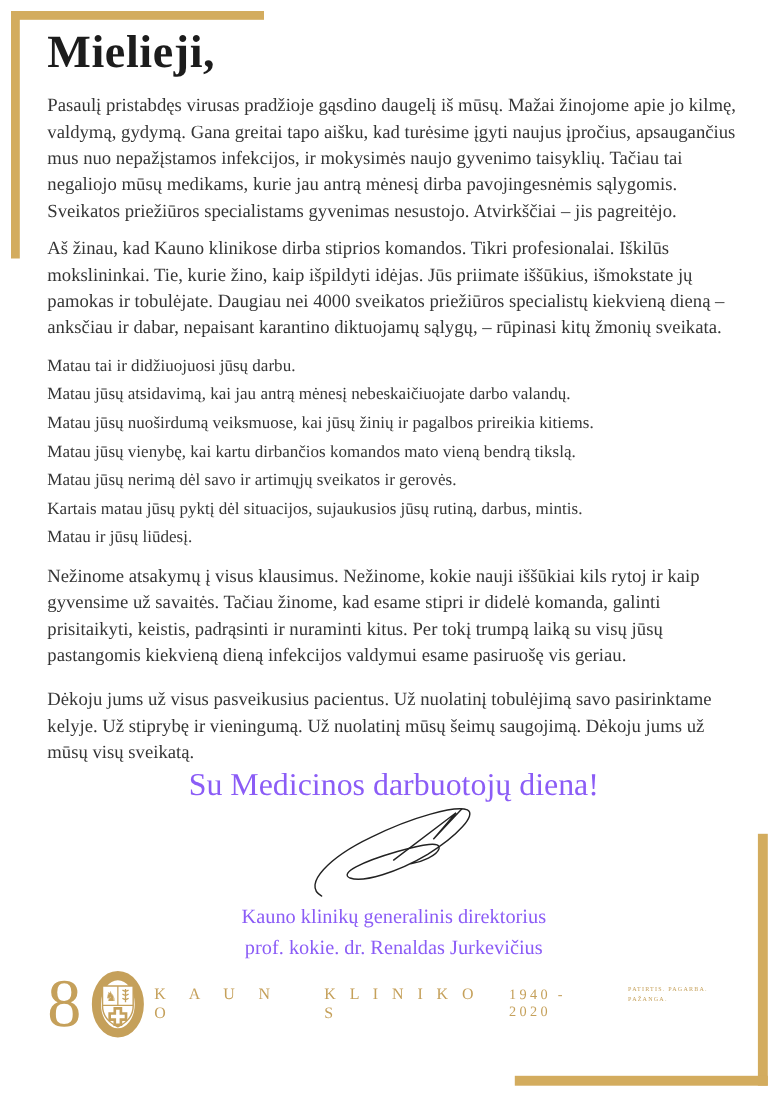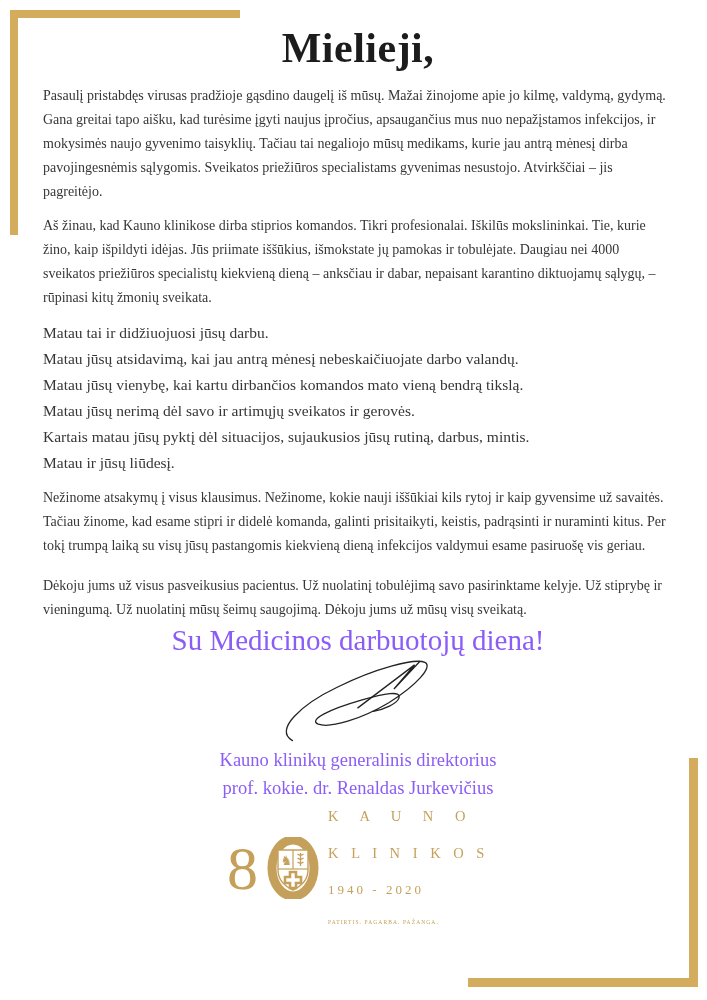--- a/index.html
+++ b/index.html
@@ -16,30 +16,29 @@
   .bar { position:absolute; background:#d3ac5e; }
   .tl-h { left:10px; top:10px; width:230px; height:8px; }
   .tl-v { left:10px; top:10px; width:8px; height:225px; }
   .br-v { right:9px; bottom:13px; width:9px; height:229px; }
   .br-h { right:9px; bottom:13px; width:230px; height:9px; }
 
   .content { position:relative; padding:0 34px 0 43px; }
 
   .title {
     margin:24px 0 0 0;
-    text-align:center;
     font-size:42px;
     line-height:48px;
     font-weight:700;
     letter-spacing:0.5px;
     color:#1c1c1c;
   }
 
   .body-block { margin-top:12px; }
-  .para { margin:0 0 10px 0; font-size:14px; line-height:24px; }
+  .para { margin:0 0 10px 0; font-size:17px; line-height:24px; }
   .obs { margin:0 0 10px 0; }
   .obs-line { font-size:15.5px; line-height:26px; }
   .para.gap-lg { margin-bottom:16px; }
   .para.last { margin-bottom:0; }
 
   .greeting {
     margin-top:2px;
     text-align:center;
     font-size:29px;
     line-height:32px;
@@ -50,21 +49,21 @@
   .signature-wrap svg { display:inline-block; margin-left:22px; }
 
   .signoff { text-align:center; font-size:18.5px; line-height:28px; color:#8b5cf6; margin-top:2px; }
 
   .logo { display:flex; justify-content:center; align-items:center; gap:9px; margin-top:6px; }
   .logo-eight {
     font-size:62px; line-height:56px;
     color:#c5a05a;
     font-family:"Liberation Serif", serif;
   }
-  .logo-text { display:flex; flex-direction:column; color:#c5a05a; font-family:"Liberation Serif", serif;gap:20px; }
+  .logo-text { display:flex; flex-direction:row; color:#c5a05a; font-family:"Liberation Serif", serif;gap:20px; }
   .logo-line1 { font-size:14.5px; line-height:17px; letter-spacing:9px; }
   .logo-line2 { font-size:14.5px; line-height:17px; letter-spacing:4.5px; }
   .logo-years { font-size:13px; line-height:16px; letter-spacing:3px; }
   .logo-tagline { font-size:5.5px; line-height:9px; letter-spacing:1.1px; }
 </style>
 </head>
 <body>
 
 <div class="page">
 
@@ -77,20 +76,21 @@
 
     <h1 class="title">Mielieji,</h1>
 
     <div class="body-block">
       <p class="para">Pasaulį pristabdęs virusas pradžioje gąsdino daugelį iš mūsų. Mažai žinojome apie jo kilmę, valdymą, gydymą. Gana greitai tapo aišku, kad turėsime įgyti naujus įpročius, apsaugančius mus nuo nepažįstamos infekcijos, ir mokysimės naujo gyvenimo taisyklių. Tačiau tai negaliojo mūsų medikams, kurie jau antrą mėnesį dirba pavojingesnėmis sąlygomis. Sveikatos priežiūros specialistams gyvenimas nesustojo. Atvirkščiai – jis pagreitėjo.</p>
       <p class="para">Aš žinau, kad Kauno klinikose dirba stiprios komandos. Tikri profesionalai. Iškilūs mokslininkai. Tie, kurie žino, kaip išpildyti idėjas. Jūs priimate iššūkius, išmokstate jų pamokas ir tobulėjate. Daugiau nei 4000 sveikatos priežiūros specialistų kiekvieną dieną – anksčiau ir dabar, nepaisant karantino diktuojamų sąlygų, – rūpinasi kitų žmonių sveikata.</p>
 
       <div class="obs">
         <div class="obs-line">Matau tai ir didžiuojuosi jūsų darbu.</div>
         <div class="obs-line">Matau jūsų atsidavimą, kai jau antrą mėnesį nebeskaičiuojate darbo valandų.</div>
+        <div class="obs-line">Matau jūsų nuoširdumą veiksmuose, kai jūsų žinių ir pagalbos prireikia kitiems.</div>
         <div class="obs-line">Matau jūsų vienybę, kai kartu dirbančios komandos mato vieną bendrą tikslą.</div>
         <div class="obs-line">Matau jūsų nerimą dėl savo ir artimųjų sveikatos ir gerovės.</div>
         <div class="obs-line">Kartais matau jūsų pyktį dėl situacijos, sujaukusios jūsų rutiną, darbus, mintis.</div>
         <div class="obs-line">Matau ir jūsų liūdesį.</div>
       </div>
 
       <p class="para gap-lg">Nežinome atsakymų į visus klausimus. Nežinome, kokie nauji iššūkiai kils rytoj ir kaip gyvensime už savaitės. Tačiau žinome, kad esame stipri ir didelė komanda, galinti prisitaikyti, keistis, padrąsinti ir nuraminti kitus. Per tokį trumpą laiką su visų jūsų pastangomis kiekvieną dieną infekcijos valdymui esame pasiruošę vis geriau.</p>
       <p class="para last">Dėkoju jums už visus pasveikusius pacientus. Už nuolatinį tobulėjimą savo pasirinktame kelyje. Už stiprybę ir vieningumą. Už nuolatinį mūsų šeimų saugojimą. Dėkoju jums už mūsų visų sveikatą.</p>
     </div>
 

